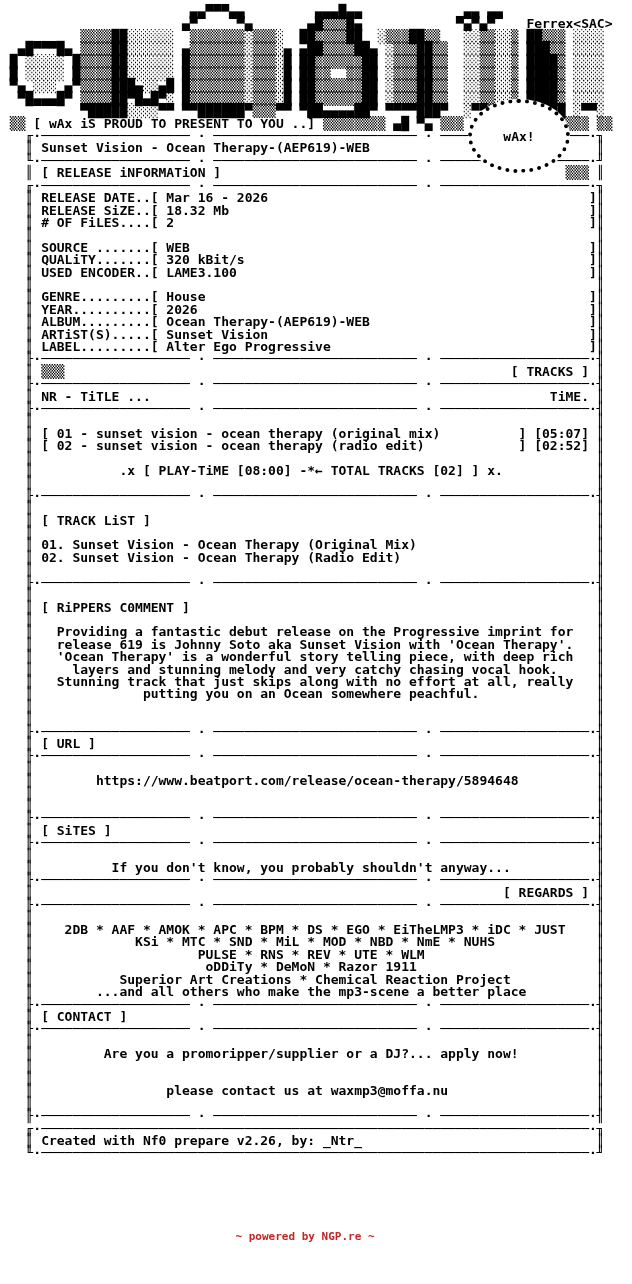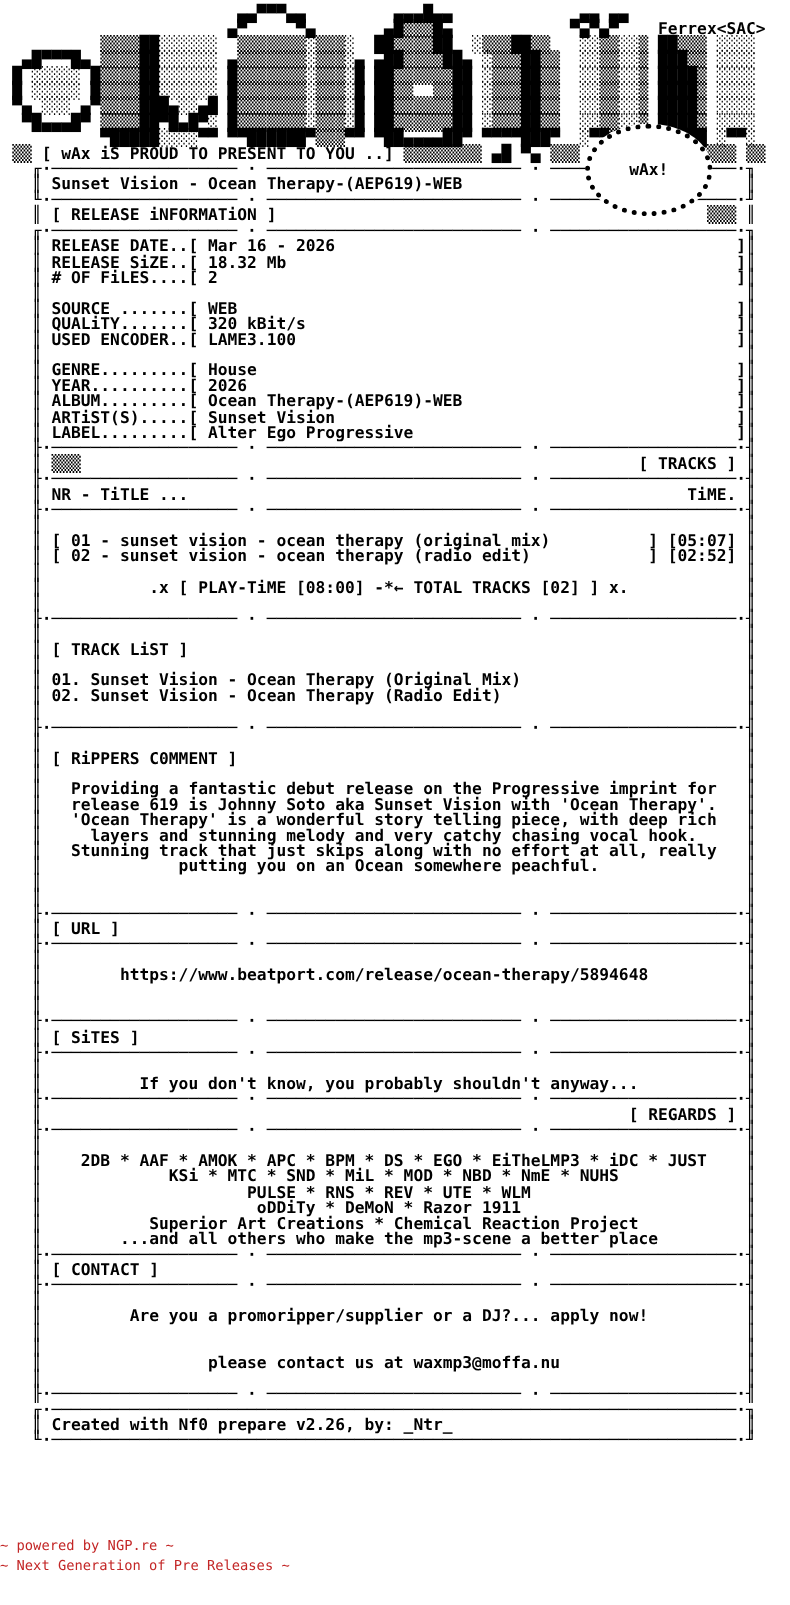--- a/index.html
+++ b/index.html
@@ -20,23 +20,23 @@
     background:#ffffff;
     border:4px dotted #000;
     border-radius:50%;
     display:flex; align-items:center; justify-content:center;
     font-family:"DejaVu Sans Mono", monospace;
     font-weight:700; font-size:13px; color:#000;
     z-index:3;
   }
   #red-footer {
     position:absolute; top:1229px; left:0; width:610px;
-    text-align:left;
+    text-align:center;
     font-family:"DejaVu Sans Mono", monospace;
-    font-weight:400; font-size:11px; line-height:16px;
+    font-weight:700; font-size:11px; line-height:16px;
     color:#c32626;
   }
 </style>
 </head>
 <body>
 
 <div id="doc">
   <pre class="nfo">                        ▄▄▀▀▀▄▄         ▄▄▄█▄▄             ▄▄ ▄▄              
                        ▄▀     ▀▄       ▄█▒▒▒█▄            ▀▄▀▄▀    Ferrex&lt;SAC&gt;
           ▒▒▒▒██░░░░░░  ▒▒▒▒▒▒▒░▒▒▒░  ██▒▒▒▒██  ░▒▒▒██▒▒   ░░▒▒░░▒ ██▒▒▒ ░░░░ 
@@ -131,14 +131,13 @@
    ║ Created with Nf0 prepare v2.26, by: _Ntr_                              ║
    ╙·──────────────────────────────────────────────────────────────────────·╜</pre>
 </div>
 
 <div id="wax-bubble">
   <span>wAx!</span>
 </div>
 
 <div id="red-footer">
   <div>~ powered by NGP.re ~</div>
-  <div>~ Next Generation of Pre Releases ~</div>
 </div>
 
 </body></html>

